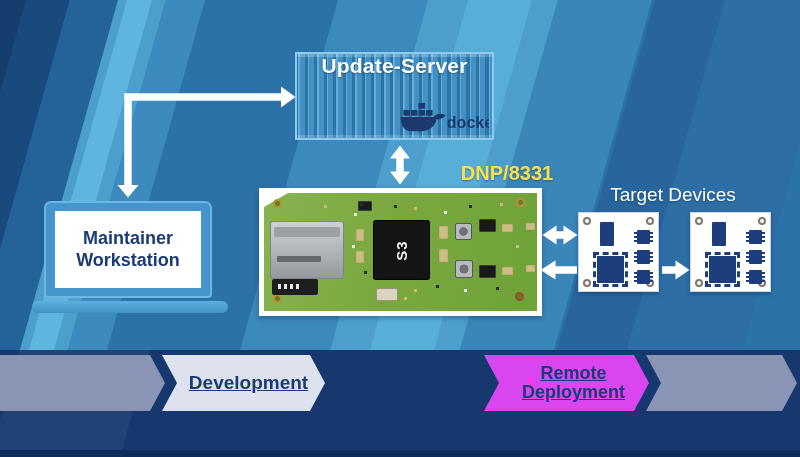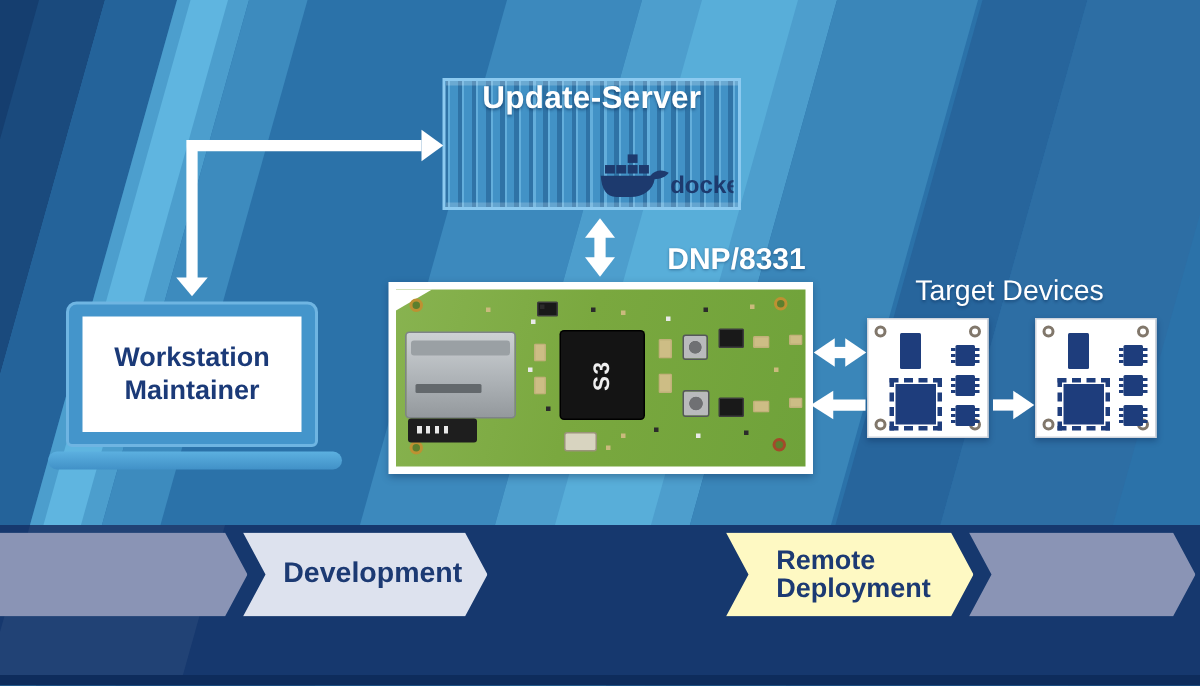--- a/index.html
+++ b/index.html
@@ -45,22 +45,22 @@
     display:flex;flex-direction:column;align-items:center;justify-content:center;
     color:#1b3a78;font-weight:bold;font-size:18px;line-height:1.18;text-align:center;
   }
   .laptop-base{
     left:32px;top:301px;width:196px;height:12px;z-index:3;
     background:linear-gradient(180deg,#5cb0e0,#4191c7);border-radius:7px;
   }
 
   
   .board-label{
-    left:436px;top:162px;width:110px;z-index:4;text-align:center;
-    color:#ffffff;font-size:20px;font-weight:bold;text-shadow:0 1px 2px rgba(0,30,70,.4);
+    left:452px;top:162px;width:110px;z-index:4;text-align:center;
+    color:#fde047;font-size:20px;font-weight:bold;text-shadow:0 1px 2px rgba(0,30,70,.4);
   }
   .board-frame{
     left:259px;top:188px;width:283px;height:128px;z-index:3;background:#fff;
     box-shadow:0 2px 5px rgba(0,20,60,.35);padding:5px;
   }
   .pcb{
     position:relative;width:100%;height:100%;overflow:hidden;
     background:linear-gradient(105deg,#88b350 0%,#7aa83f 45%,#6fa23a 100%);
   }
   .pcb-cut{left:0;top:0;width:0;height:0;border-top:14px solid #fff;border-right:24px solid transparent;}
@@ -110,26 +110,26 @@
     background:repeating-linear-gradient(180deg,#1e3d7c 0 2px,transparent 2px 4px);}
   .schip::before{left:-3px;} .schip::after{right:-3px;}
 
   
   .chevron{
     top:355px;height:56px;z-index:2;
     clip-path:polygon(0 0, calc(100% - 15px) 0, 100% 50%, calc(100% - 15px) 100%, 0 100%, 15px 50%);
     display:flex;align-items:center;justify-content:center;
   }
   .chevron .stage-label{
-    color:#1c3a73;font-weight:bold;font-size:19px;
-    line-height:1.05;padding-left:10px;
+    color:#1c3a73;font-weight:bold;font-size:19px;text-align:center;
+    line-height:1.05;padding-left:10px;text-decoration:underline;
   }
   .chev-muted{background:#8a94b5;}
   .chev-light{background:#dde2ee;}
-  .chev-white{background:#fef9c3;}
+  .chev-white{background:#d946ef;}
   .chevron.remote .stage-label{font-size:18px;width:126px;padding-left:14px;}
 </style>
 </head>
 <body>
 
 <div id="stage">
 
   <svg id="bg" width="800" height="457" viewBox="0 0 800 457">
     <rect x="-10" y="-10" width="820" height="477" fill="#2b72a9"></rect>
     <polygon points="-240,0 70,0 -58,457 -368,457" fill="#1a4a7d"></polygon>
@@ -144,22 +144,22 @@
     <polygon points="558,0 652,0 524,457 430,457" fill="#3a86b9"></polygon>
     <polygon points="655,0 725,0 597,457 527,457" fill="#27659c"></polygon>
     <polygon points="725,0 840,0 712,457 597,457" fill="#2d6ea4"></polygon>
     <rect x="-10" y="350" width="820" height="107" fill="#16386e"></rect>
     <polygon points="20,350 150,350 120,457 -10,457" fill="rgba(255,255,255,0.05)"></polygon>
     <rect x="-10" y="450" width="820" height="7" fill="#0e2c5c"></rect>
   </svg>
 
   <div class="abs laptop-screen">
     <div class="laptop-display">
+      <span>Maintainer</span>
       <span>Workstation</span>
-      <span>Maintainer</span>
     </div>
   </div>
   <div class="abs laptop-base"></div>
 
   <div class="abs server-box">
     <span class="server-label">Update-Server</span>
     <svg class="abs docker-logo" viewBox="0 0 92 36">
       <g fill="#1d3a6e">
         <rect x="20" y="1" width="7" height="6"></rect>
         <rect x="4" y="8.5" width="7" height="6"></rect>

